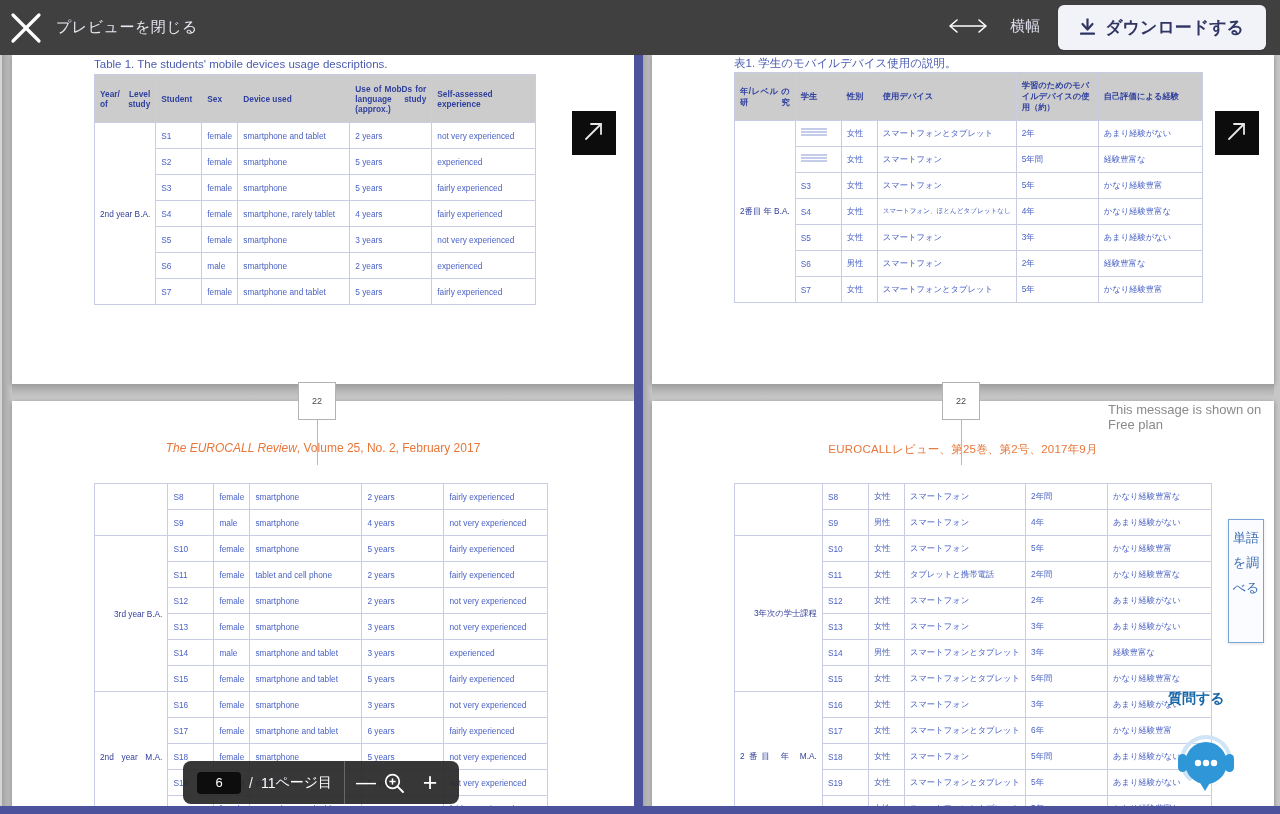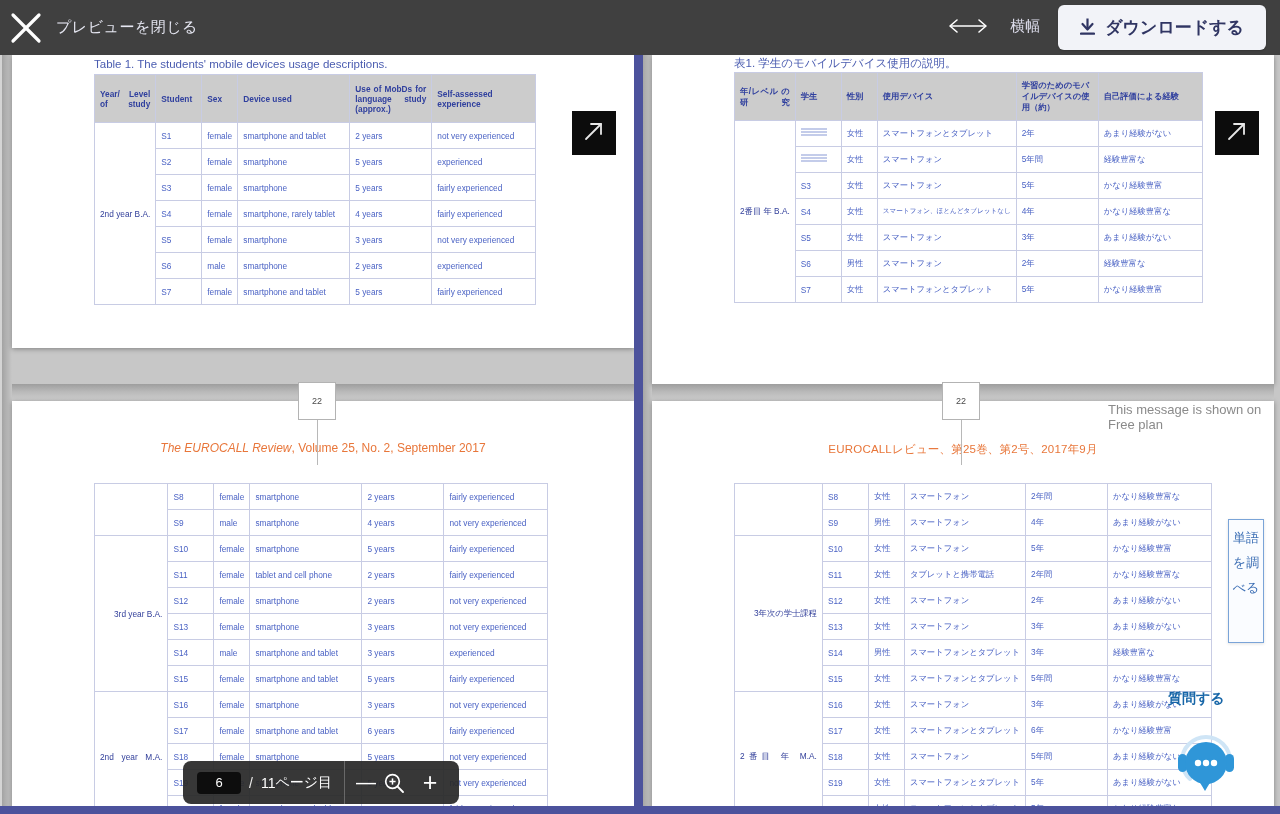--- a/index.html
+++ b/index.html
@@ -70,21 +70,21 @@
     position: absolute;
     background: #ffffff;
     box-shadow: 0 1px 5px rgba(0,0,0,.35);
   }
   .page-gap {
     position: absolute; height: 17px;
     background: linear-gradient(to bottom, #9e9e9e 0%, #b9b9b9 45%, #cfcfcf 100%);
   }
 
   
-  #L-page1 { left: 12px; top: 0px;   width: 622px; height: 293px; }
+  #L-page1 { left: 12px; top: 0px;   width: 622px; height: 329px; }
   #L-gap   { left: 12px; top: 329px; width: 622px; }
   #L-page2 { left: 12px; top: 346px; width: 622px; height: 413px; }
   
   #R-page1 { left: 12px; top: 0px;   width: 622px; height: 329px; }
   #R-gap   { left: 12px; top: 329px; width: 622px; }
   #R-page2 { left: 12px; top: 346px; width: 622px; height: 413px; }
 
   .doc-caption {
     position: absolute; color: #4a5cb0; font-size: 11.5px;
     white-space: nowrap;
@@ -336,21 +336,21 @@
             <polyline points="9,5 19,5 19,15" fill="none" stroke="#e8e8e8" stroke-width="1.8" stroke-linecap="round" stroke-linejoin="round"></polyline>
           </svg>
         </span>
       </div>
     </div>
 
     <div class="page-gap" id="L-gap"></div>
 
     <div class="page" id="L-page2">
       <div class="running-head" style="top:40px;">
-        <i>The EUROCALL Review</i><span>, Volume 25, No. 2, September 2017</span>
+        <i>The EUROCALL Review</i><span>, Volume 25, No. 2, February 2017</span>
       </div>
 
       <table class="tbl" id="L-tbl2" style="left:82px; top:82px;">
         <tbody id="L2-body">
             <tr>
               <td class="grp cw1" rowspan="2"></td>
               <td class="cw2 sid">S8</td>
               <td class="cw3">female</td>
               <td class="cw4">smartphone</td>
               <td class="cw5">2 years</td>

